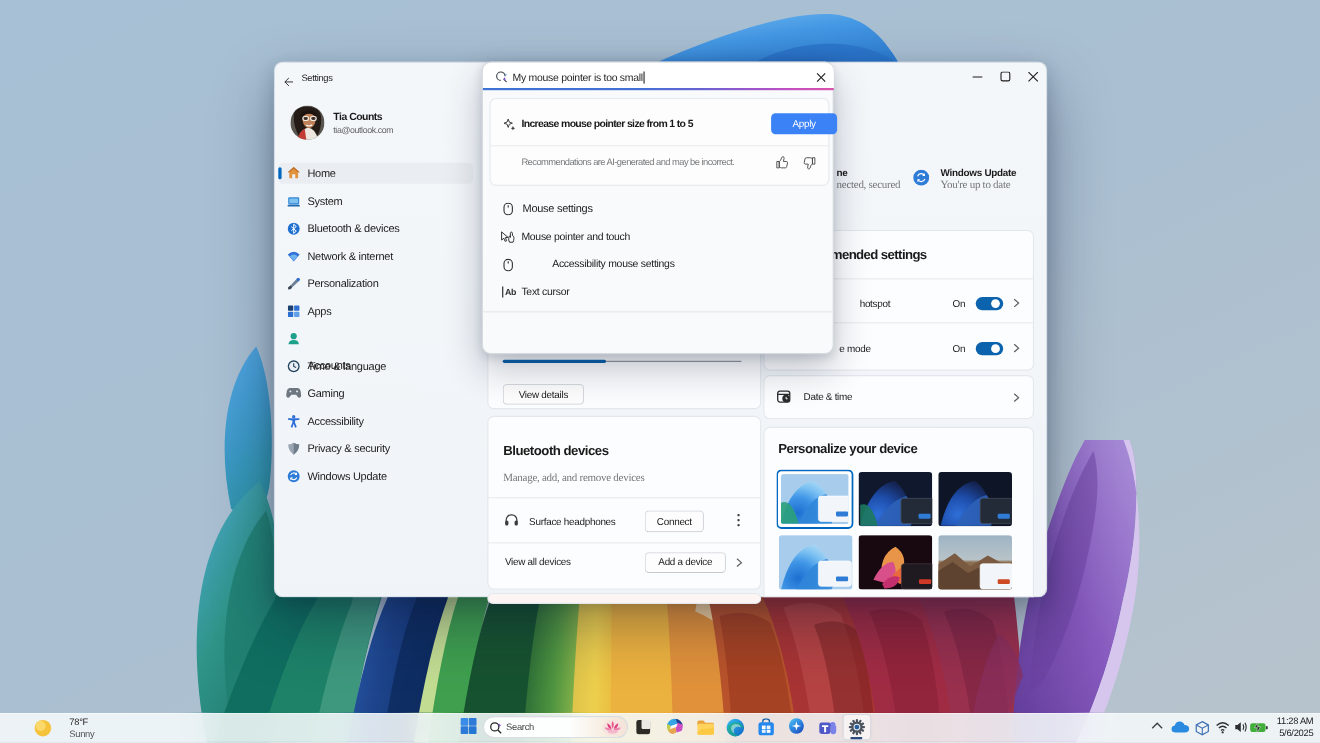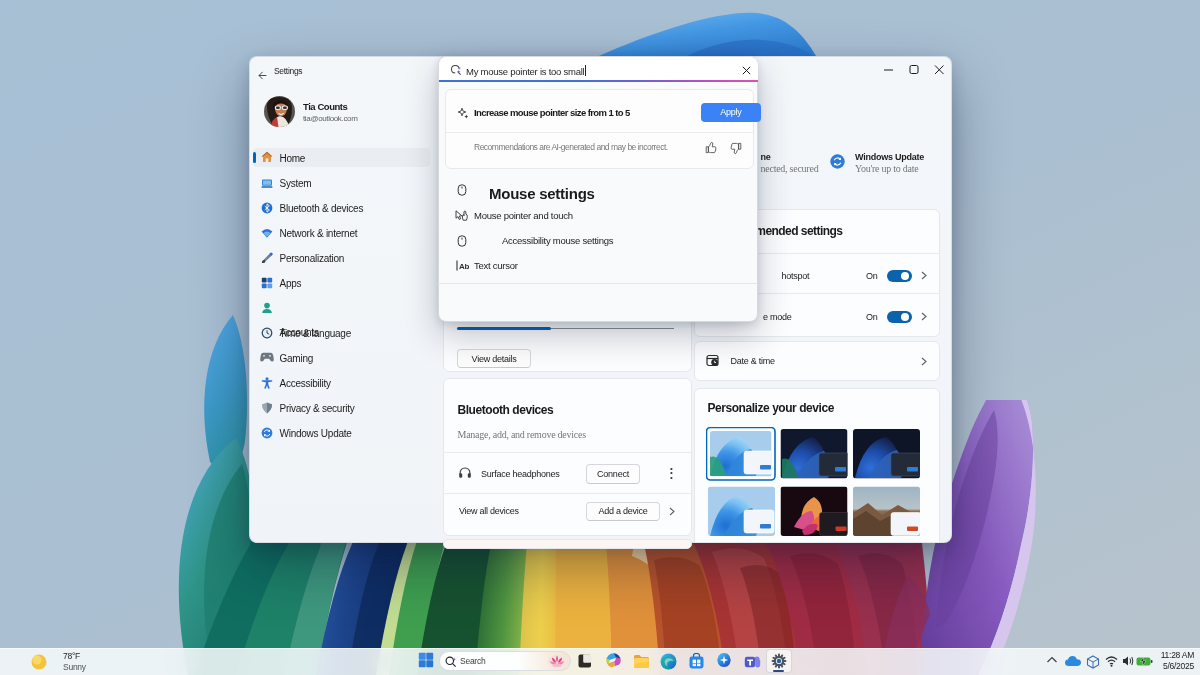--- a/index.html
+++ b/index.html
@@ -459,21 +459,21 @@
     <g transform="rotate(180 6 6.5)">
     <path d="M1.2 5.8 L3.4 5.8 L3.4 11.6 L1.2 11.6 Z" fill="none" stroke="#4a4a4a" stroke-width="0.85"></path>
     <path d="M3.4 10.8 L4.6 11.4 Q5.1 11.6 5.7 11.6 L9 11.6 Q10 11.5 10.2 10.5 L10.9 7.1 Q11 5.9 9.9 5.8 L7.2 5.8 L7.8 3 Q8 1.7 6.9 1.4 Q6.1 1.3 5.7 2.2 L4.6 4.8 Q4.2 5.6 3.4 5.9 Z" fill="none" stroke="#4a4a4a" stroke-width="0.85"></path>
     </g>
   </svg>
 
   <svg class="abs" style="left:456.5px;top:184px" width="10" height="12" viewBox="0 0 10 12">
     <rect x="1.2" y="0.8" width="7.6" height="10.4" rx="3.6" fill="none" stroke="#2e3032" stroke-width="1"></rect>
     <path d="M5 2.6 L5 4.6" stroke="#2e3032" stroke-width="1"></path>
   </svg>
-  <div class="abs" style="left:489px;top:184.5px;font-size:15px;color:#1b1b1b;font-weight:bold;">Mouse settings</div>
+  <div class="abs" style="left:475px;top:184.5px;font-size:10px;color:#1b1b1b;">Mouse settings</div>
   <svg class="abs" style="left:455px;top:209.5px" width="13" height="11" viewBox="0 0 13 11">
     <path d="M1 0.8 L1 8.2 L3 6.6 L4.2 9.4 L5.6 8.8 L4.4 6 L6.8 5.8 Z" fill="none" stroke="#2e3032" stroke-width="0.9"></path>
     <path d="M8.2 10.2 Q7 8.4 7.6 5.4 Q7.9 4.4 8.7 4.7 L9 5.8 L9 2 Q9.2 0.9 10 1 Q10.7 1.1 10.8 2 L10.9 4.2 Q12.4 4.6 12.3 6.4 Q12.2 8.6 11.4 10.2 Z" fill="none" stroke="#2e3032" stroke-width="0.9"></path>
   </svg>
   <div class="abs" style="left:474px;top:209.5px;font-size:9.5px;color:#1b1b1b;">Mouse pointer and touch</div>
   <svg class="abs" style="left:456.5px;top:234.5px" width="10" height="12" viewBox="0 0 10 12">
     <rect x="1.2" y="0.8" width="7.6" height="10.4" rx="3.6" fill="none" stroke="#2e3032" stroke-width="1"></rect>
     <path d="M5 2.6 L5 4.6" stroke="#2e3032" stroke-width="1"></path>
   </svg>
   <div class="abs" style="left:474px;top:235px;font-size:9.5px;color:#1b1b1b;margin-left:28px;">Accessibility mouse settings</div>

